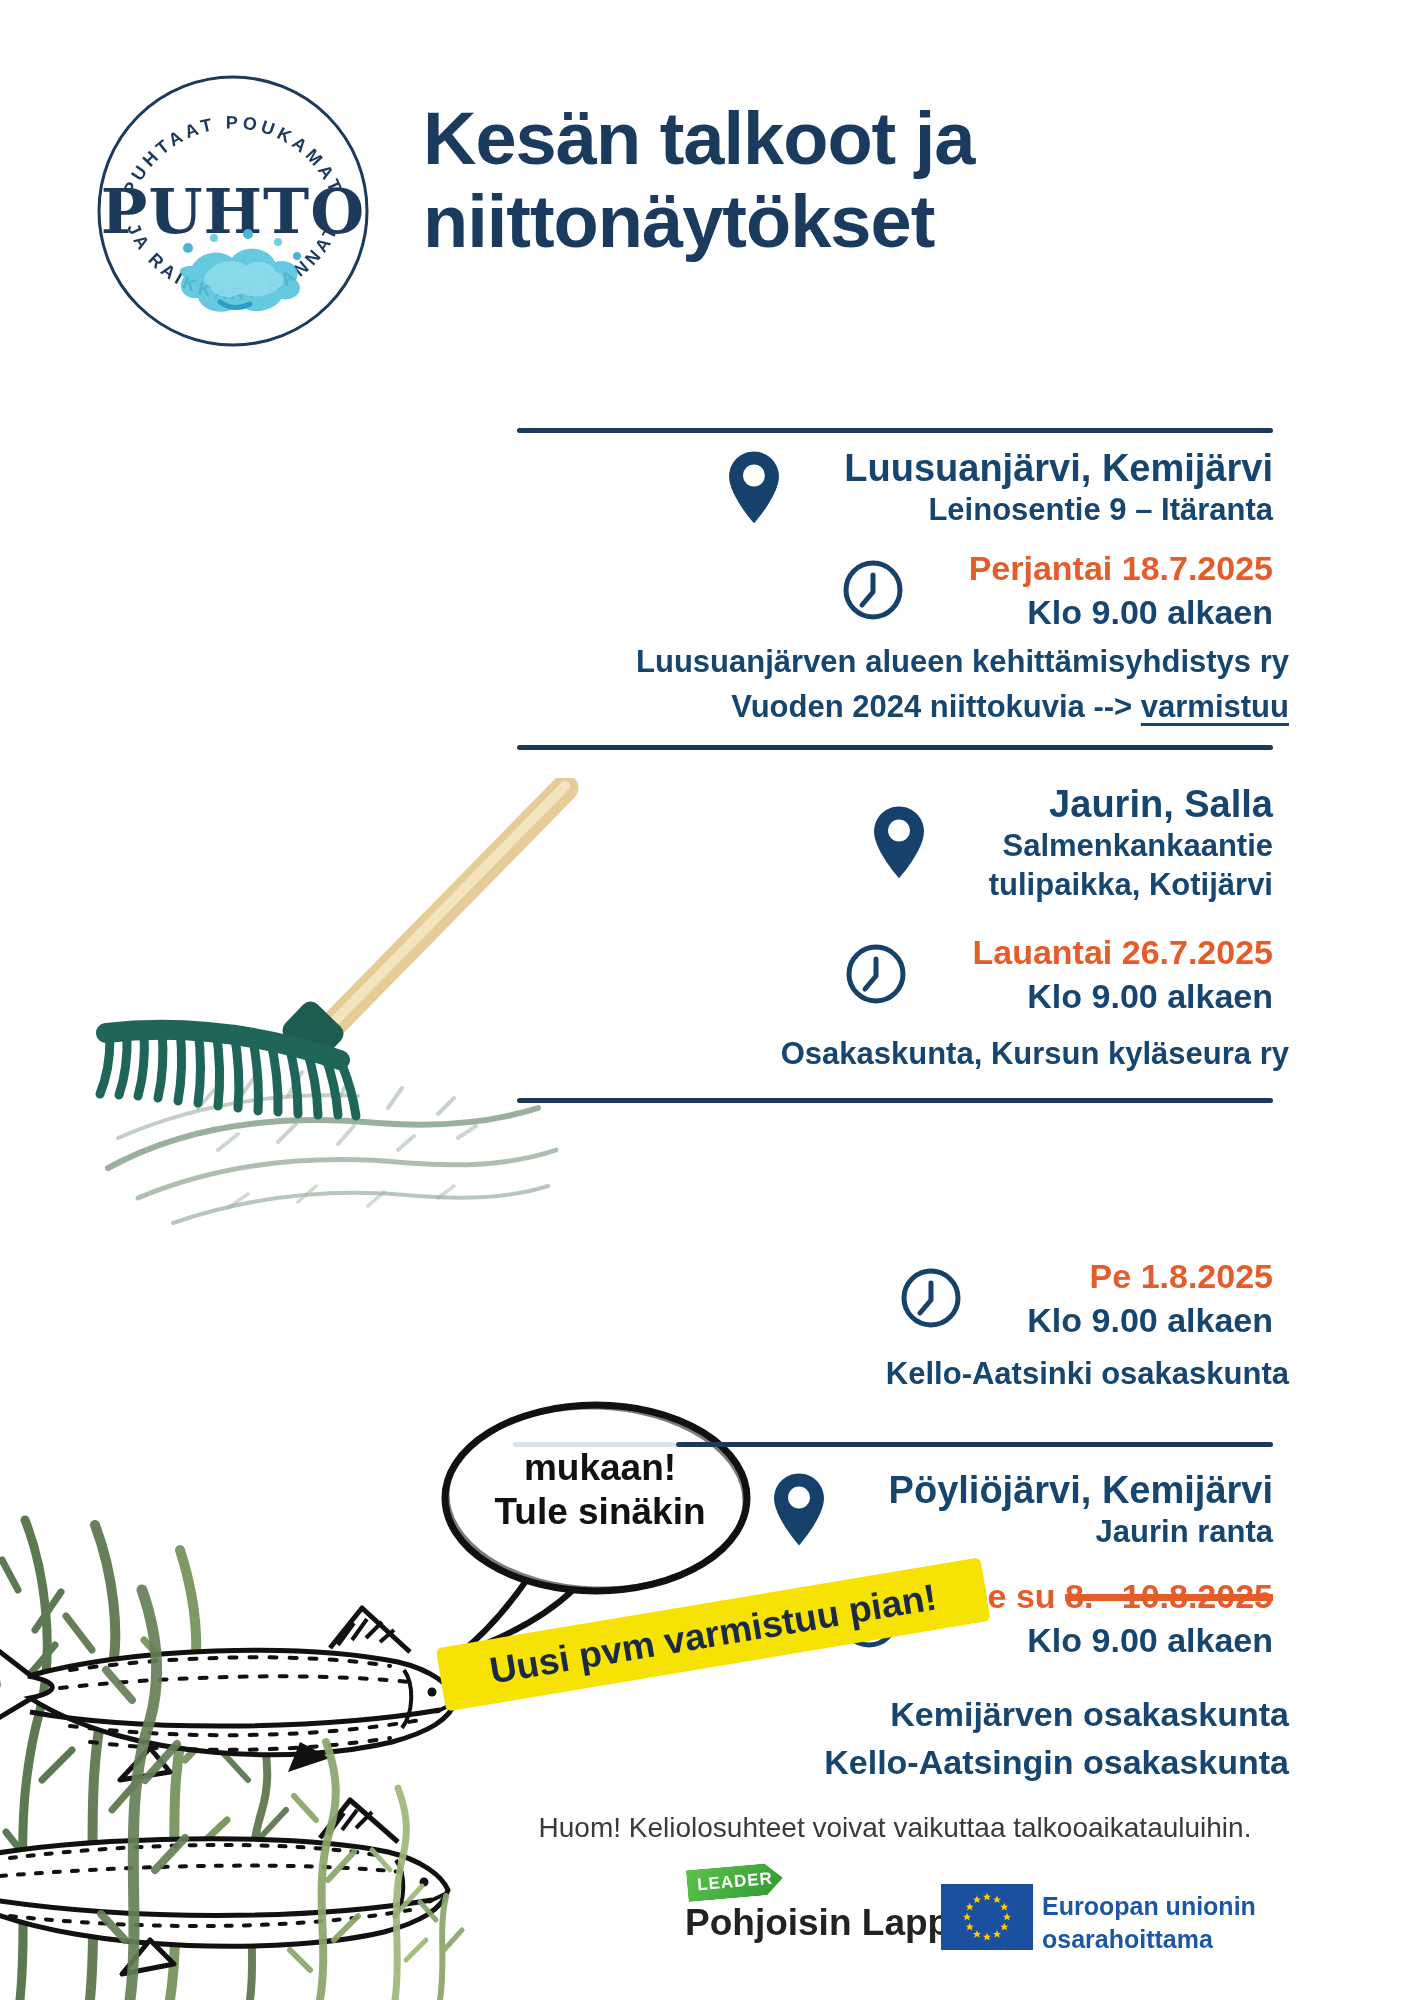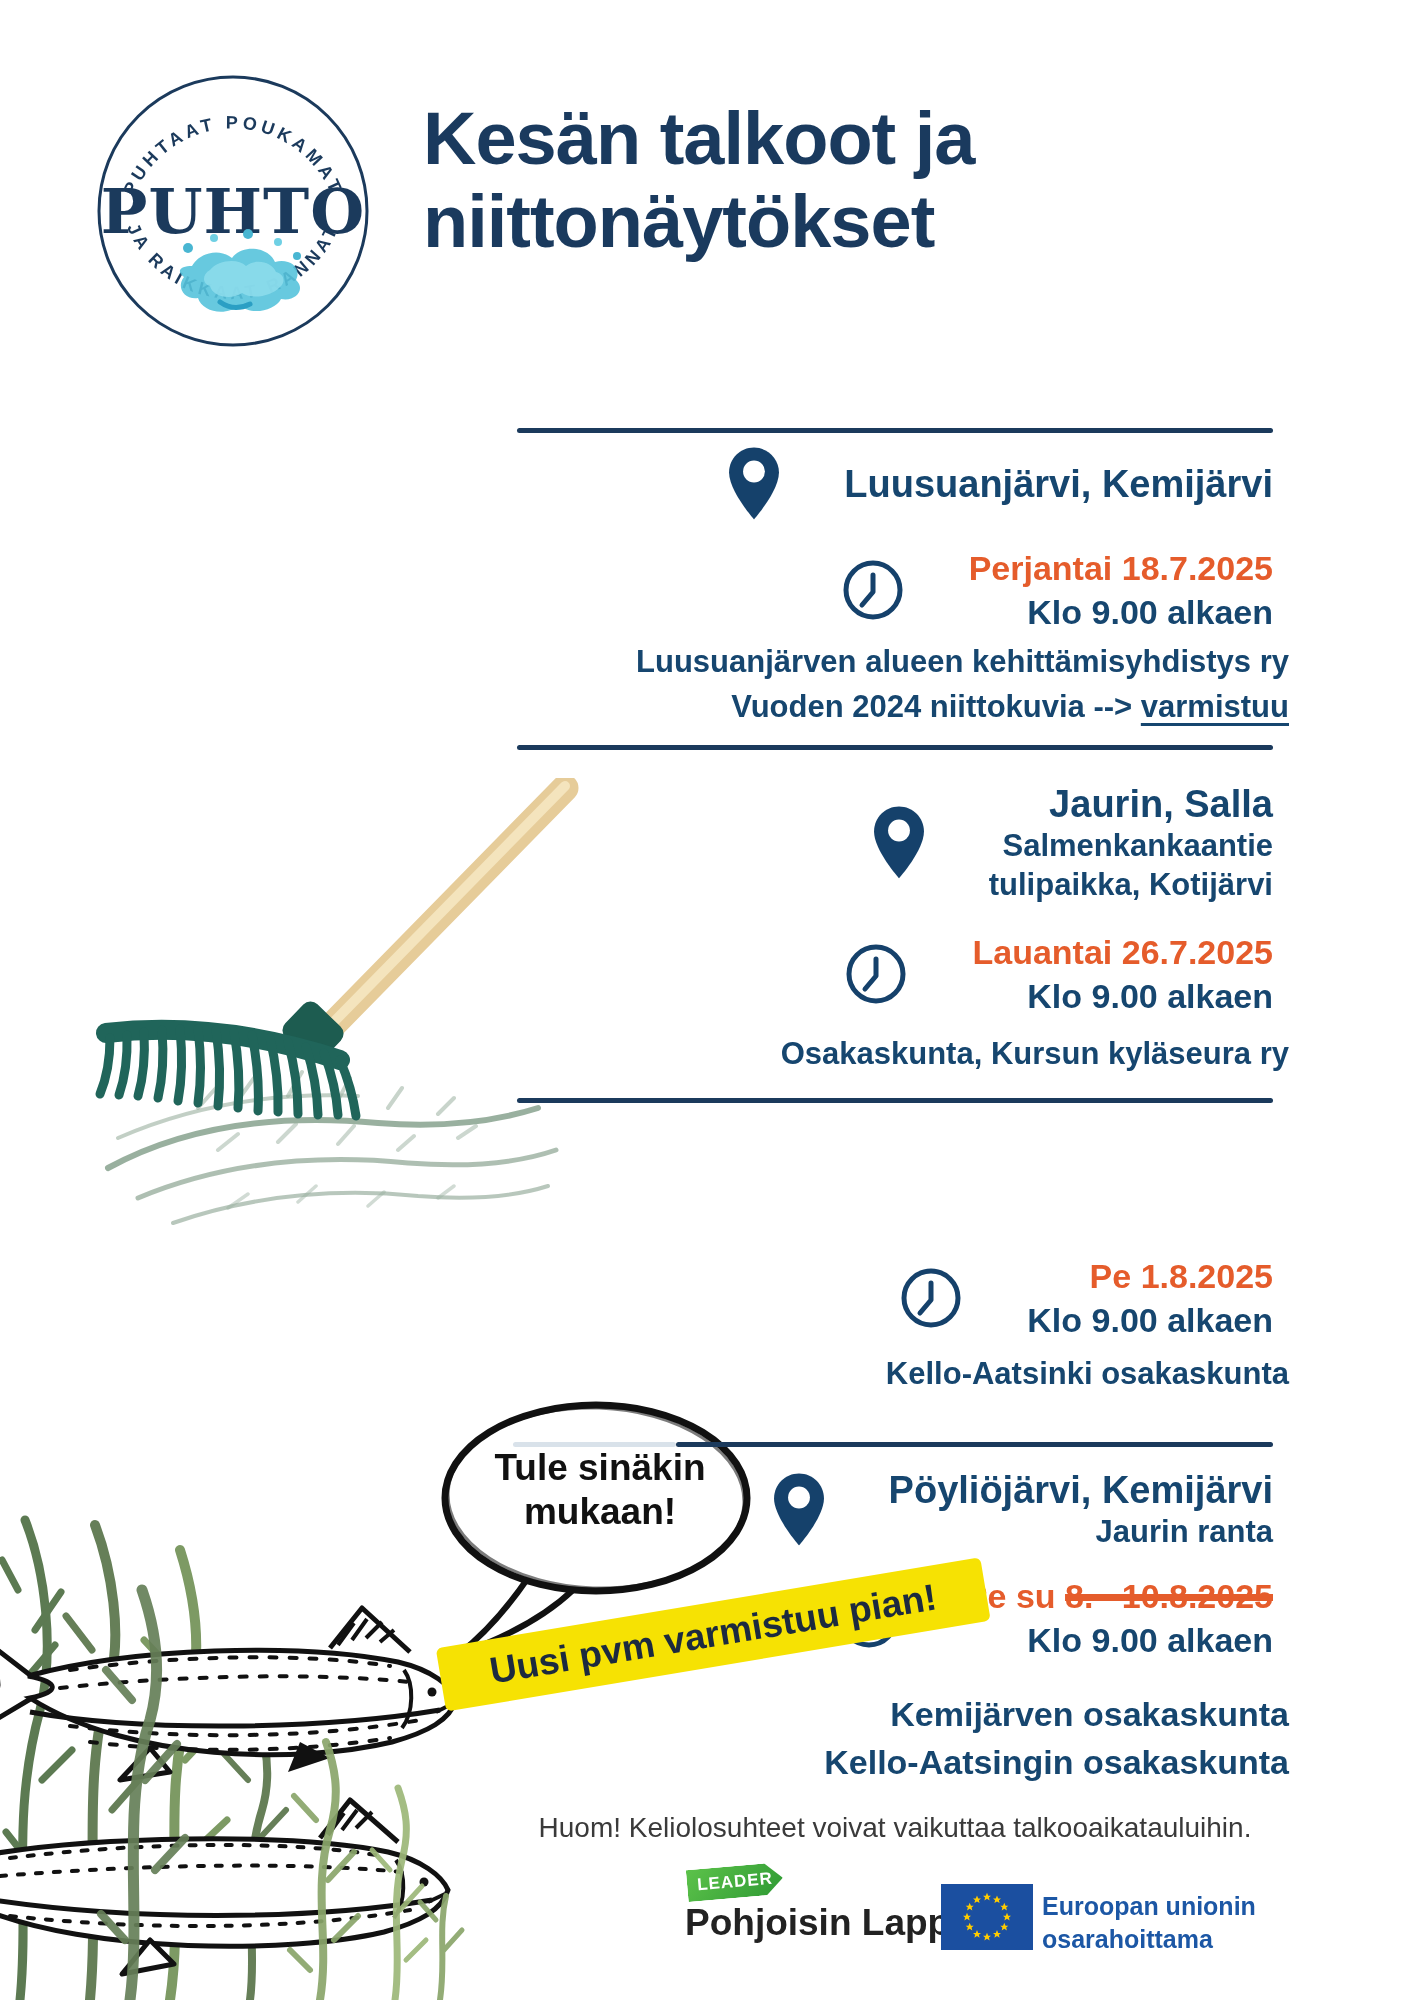--- a/index.html
+++ b/index.html
@@ -112,20 +112,21 @@
   <div class="divider-light" style="top:1442px"></div>
   <div class="divider" style="top:1442px;left:676px;width:597px"></div>
 
   <div class="row" style="top:446px">
     <svg width="52" height="76" viewBox="0 0 50 72">
       <path d="M25,1 C11.7,1 1,11.7 1,25 C1,43 25,70 25,70 C25,70 49,43 49,25 C49,11.7 38.3,1 25,1 Z" fill="#15416b"></path>
       <circle cx="25" cy="24" r="10.5" fill="#fff"></circle>
     </svg>
     <div class="txtcol">
       <div class="sec-head">Luusuanjärvi, Kemijärvi</div>
+      <div class="sec-sub">Leinosentie 9 – Itäranta</div>
     </div>
   </div>
   <div class="row" style="top:546px">
     <svg width="64" height="64" viewBox="0 0 64 64">
       <circle cx="32" cy="32" r="27" fill="none" stroke="#15416b" stroke-width="5"></circle>
       <path d="M32,17 L32,34 L21,47" fill="none" stroke="#15416b" stroke-width="5" stroke-linecap="round" stroke-linejoin="round"></path>
     </svg>
     <div class="txtcol">
       <div class="date">Perjantai 18.7.2025</div>
       <div class="klo">Klo 9.00 alkaen</div>
@@ -199,22 +200,22 @@
     <div>Kemijärven osakaskunta</div>
     <div>Kello-Aatsingin osakaskunta</div>
   </div>
 
   <svg class="bubble-svg" width="330" height="268" viewBox="0 0 330 268">
     <path d="M95,180 Q62,228 26,256 Q100,230 140,192 Z" fill="#ffffff" stroke="#111" stroke-width="6" stroke-linejoin="round"></path>
     <ellipse cx="163" cy="100" rx="151" ry="93" fill="#ffffff" stroke="#111" stroke-width="7"></ellipse>
     <ellipse cx="163" cy="100" rx="148" ry="90" fill="none" stroke="#111" stroke-width="3" opacity="0.55" transform="rotate(2 163 100)"></ellipse>
   </svg>
   <div class="bubble-text">
+    <div>mukaan!</div>
     <div>Tule sinäkin</div>
-    <div>mukaan!</div>
   </div>
 
   <div class="banner">Uusi pvm varmistuu pian!</div>
 
   <div class="note">Huom! Keliolosuhteet voivat vaikuttaa talkooaikatauluihin.</div>
 
   <div class="leader-flag">LEADER</div>
   <div class="leader-name">Pohjoisin Lappi</div>
 
   <svg class="eu-flag" width="92" height="66" viewBox="0 0 92 66">

